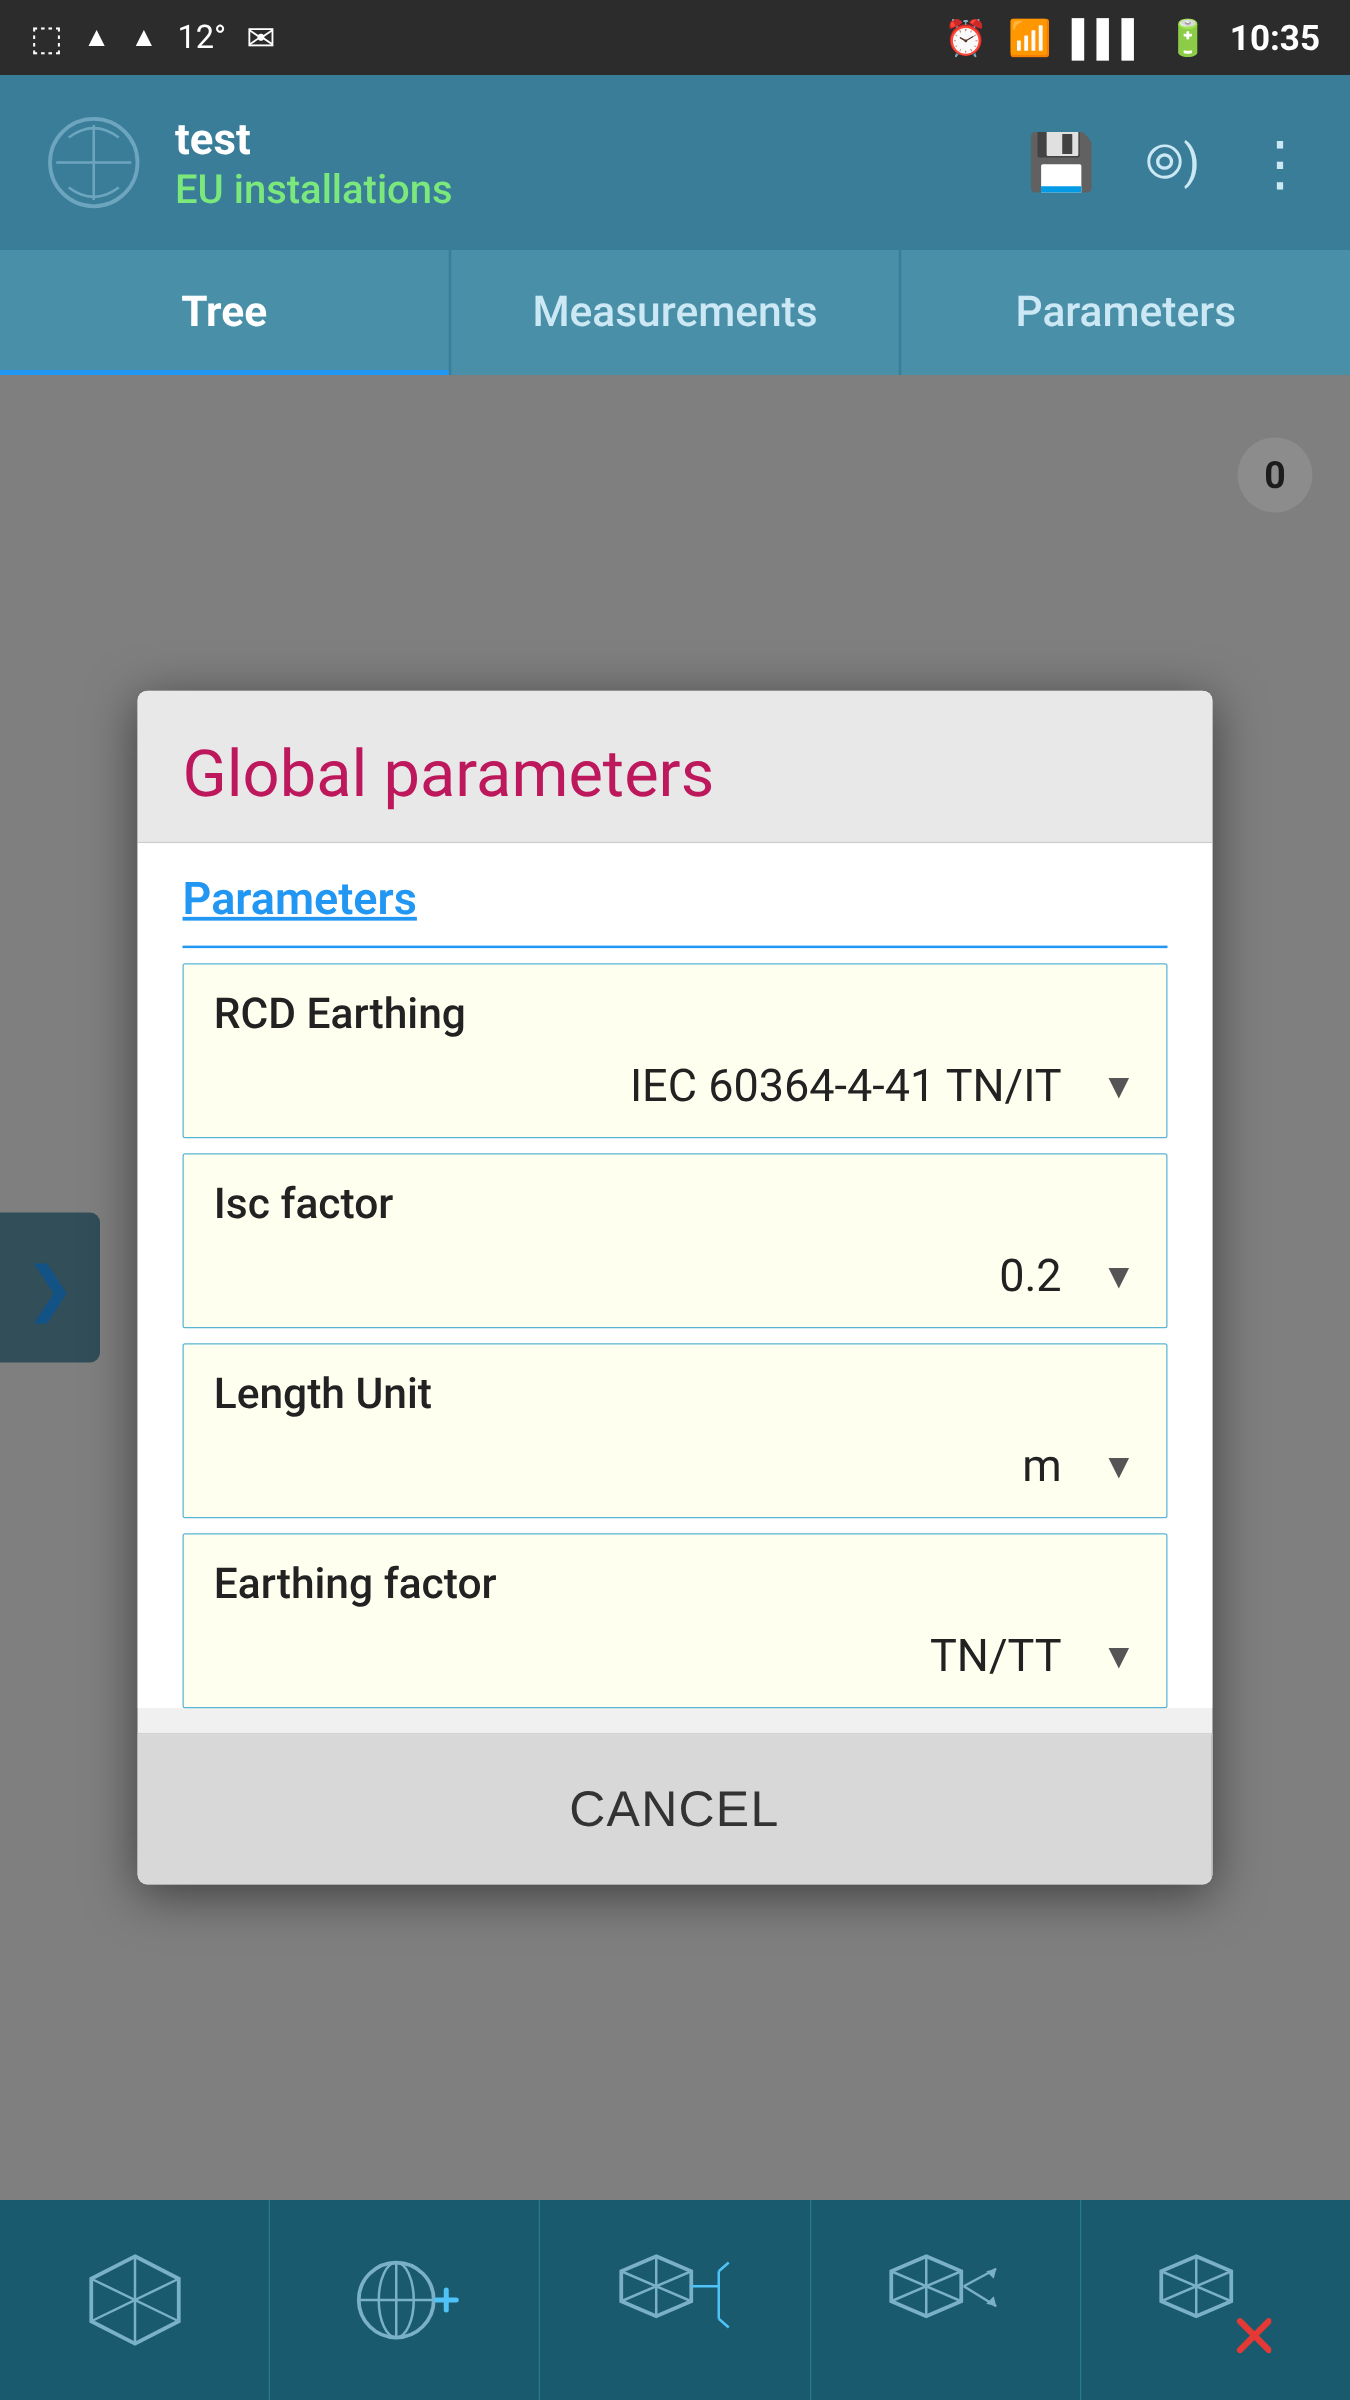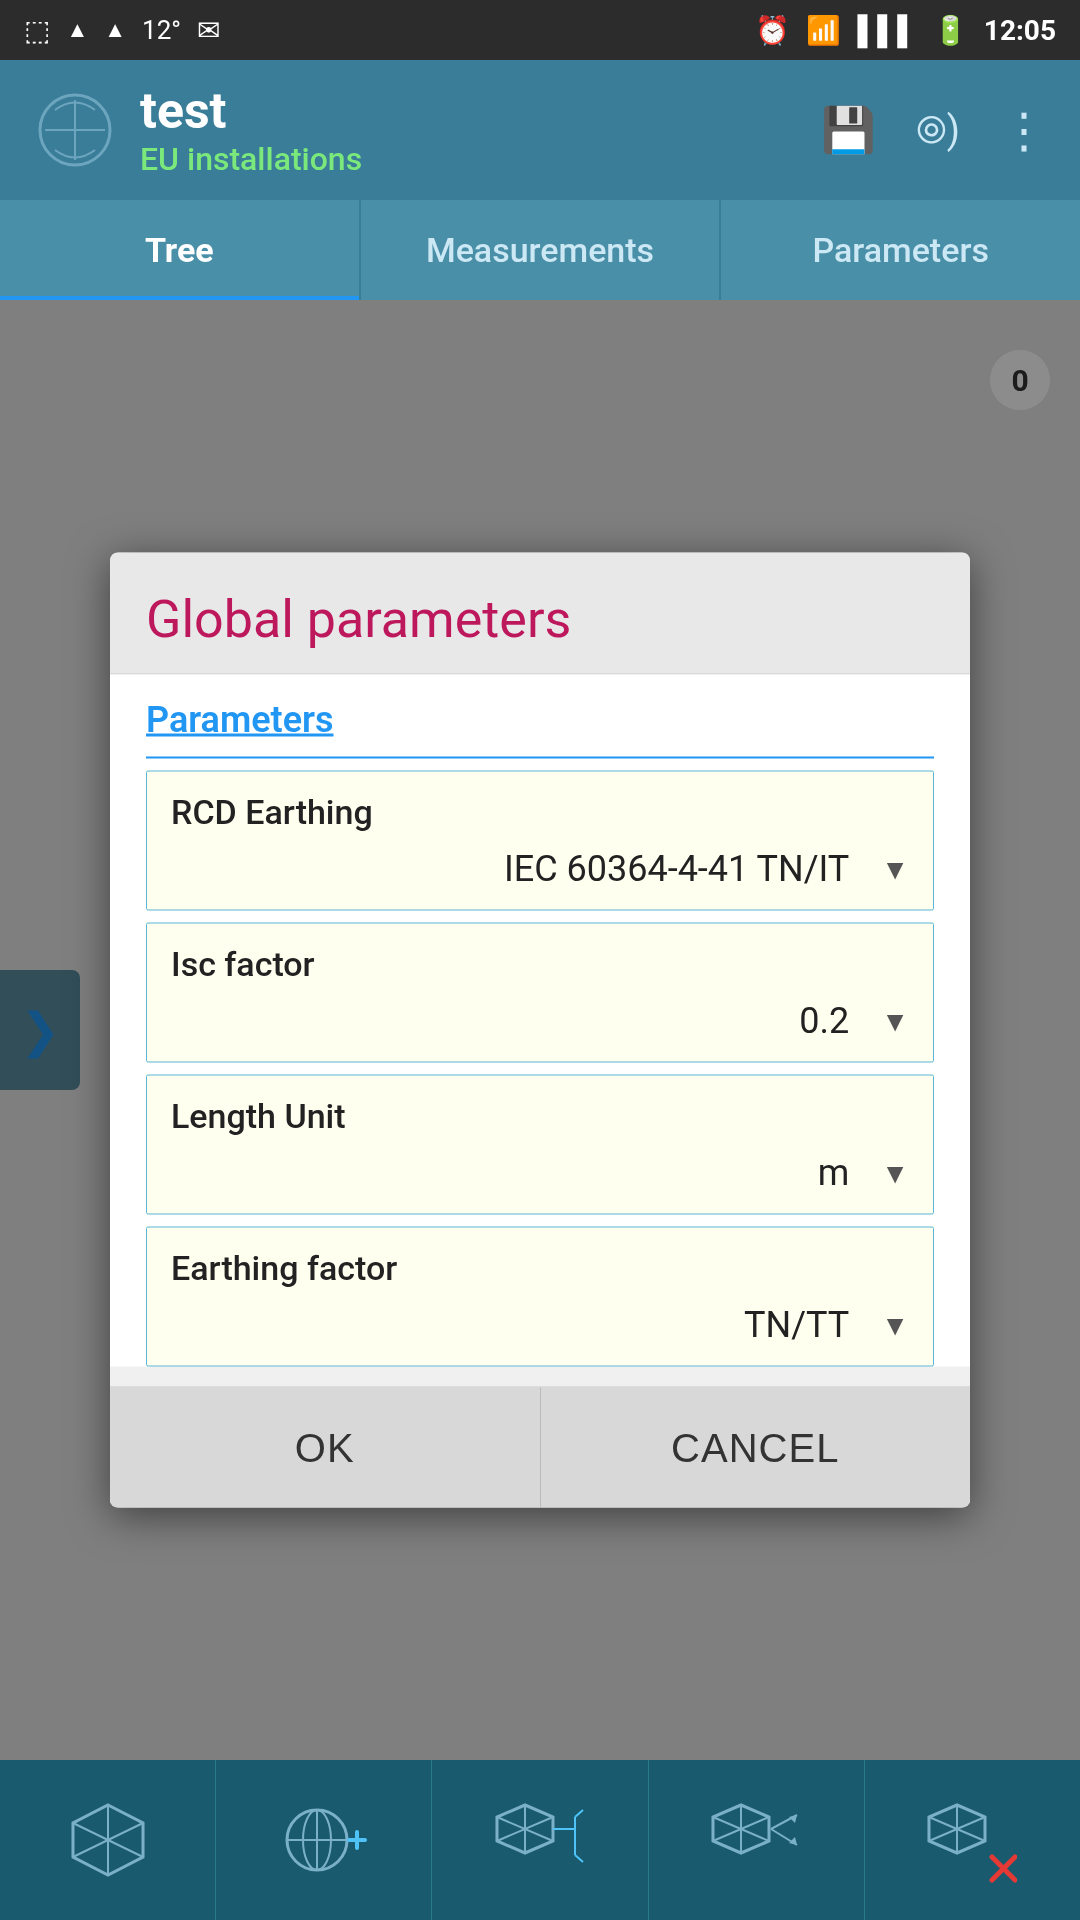--- a/index.html
+++ b/index.html
@@ -60,21 +60,21 @@
       width: 90px;
       height: 90px;
       display: flex;
       align-items: center;
       justify-content: center;
     }
     .logo-svg { opacity: 0.8; }
     .app-titles { display: flex; flex-direction: column; }
     .app-name {
       color: white;
-      font-size: 50px;
+      font-size: 35px;
       font-weight: bold;
     }
     .app-subtitle {
       color: #7be87b;
       font-size: 32px;
       font-weight: 500;
     }
     .app-header-right {
       display: flex;
       align-items: center;
@@ -288,21 +288,21 @@
     <span style="font-size:22px;">▲</span>
     <span style="font-size:22px;">▲</span>
     <span style="font-size:26px;">12°</span>
     <span>✉</span>
   </div>
   <div class="status-bar-right">
     <span>⏰</span>
     <span>📶</span>
     <span>▌▌▌</span>
     <span>🔋</span>
-    <span>12:05</span>
+    <span>10:35</span>
   </div>
 </div>
 
 <div class="app-header">
   <div class="app-header-left">
     <div class="app-logo">
       <svg class="logo-svg" width="80" height="80" viewBox="0 0 80 80">
         <circle cx="40" cy="40" r="35" fill="none" stroke="#7ab0c8" stroke-width="3"></circle>
         <line x1="10" y1="40" x2="70" y2="40" stroke="#7ab0c8" stroke-width="2"></line>
         <line x1="40" y1="10" x2="40" y2="70" stroke="#7ab0c8" stroke-width="2"></line>
@@ -378,21 +378,20 @@
       <div class="param-row" style="margin-bottom: 20px;">
         <div class="param-label">Earthing factor</div>
         <div class="param-select">
           <span class="param-value">TN/TT</span>
           <span class="dropdown-arrow">▼</span>
         </div>
       </div>
     </div>
 
     <div class="dialog-actions">
-      <button class="dialog-btn">OK</button>
       <button class="dialog-btn">CANCEL</button>
     </div>
 
   </div>
 
 </div>
 
 <div class="bottom-nav">
 
   <div class="bottom-nav-item">

